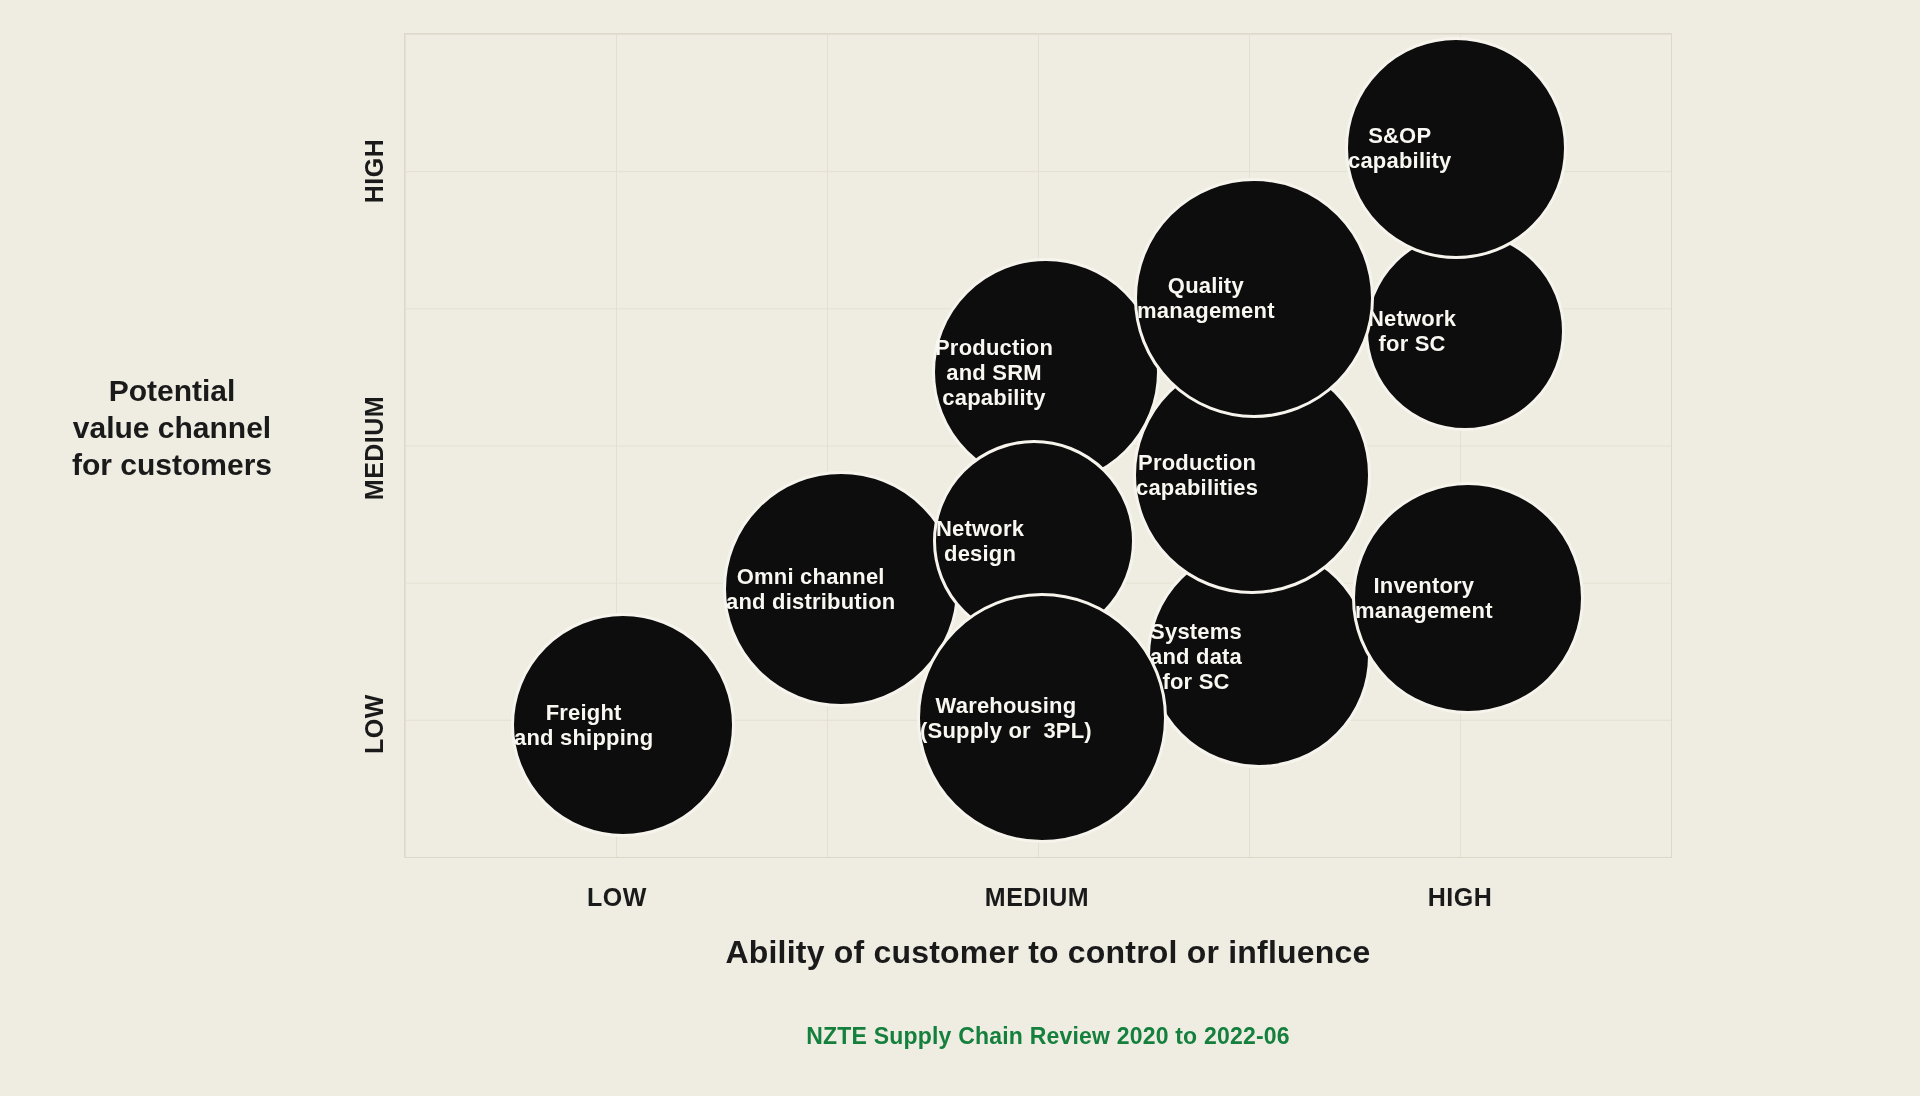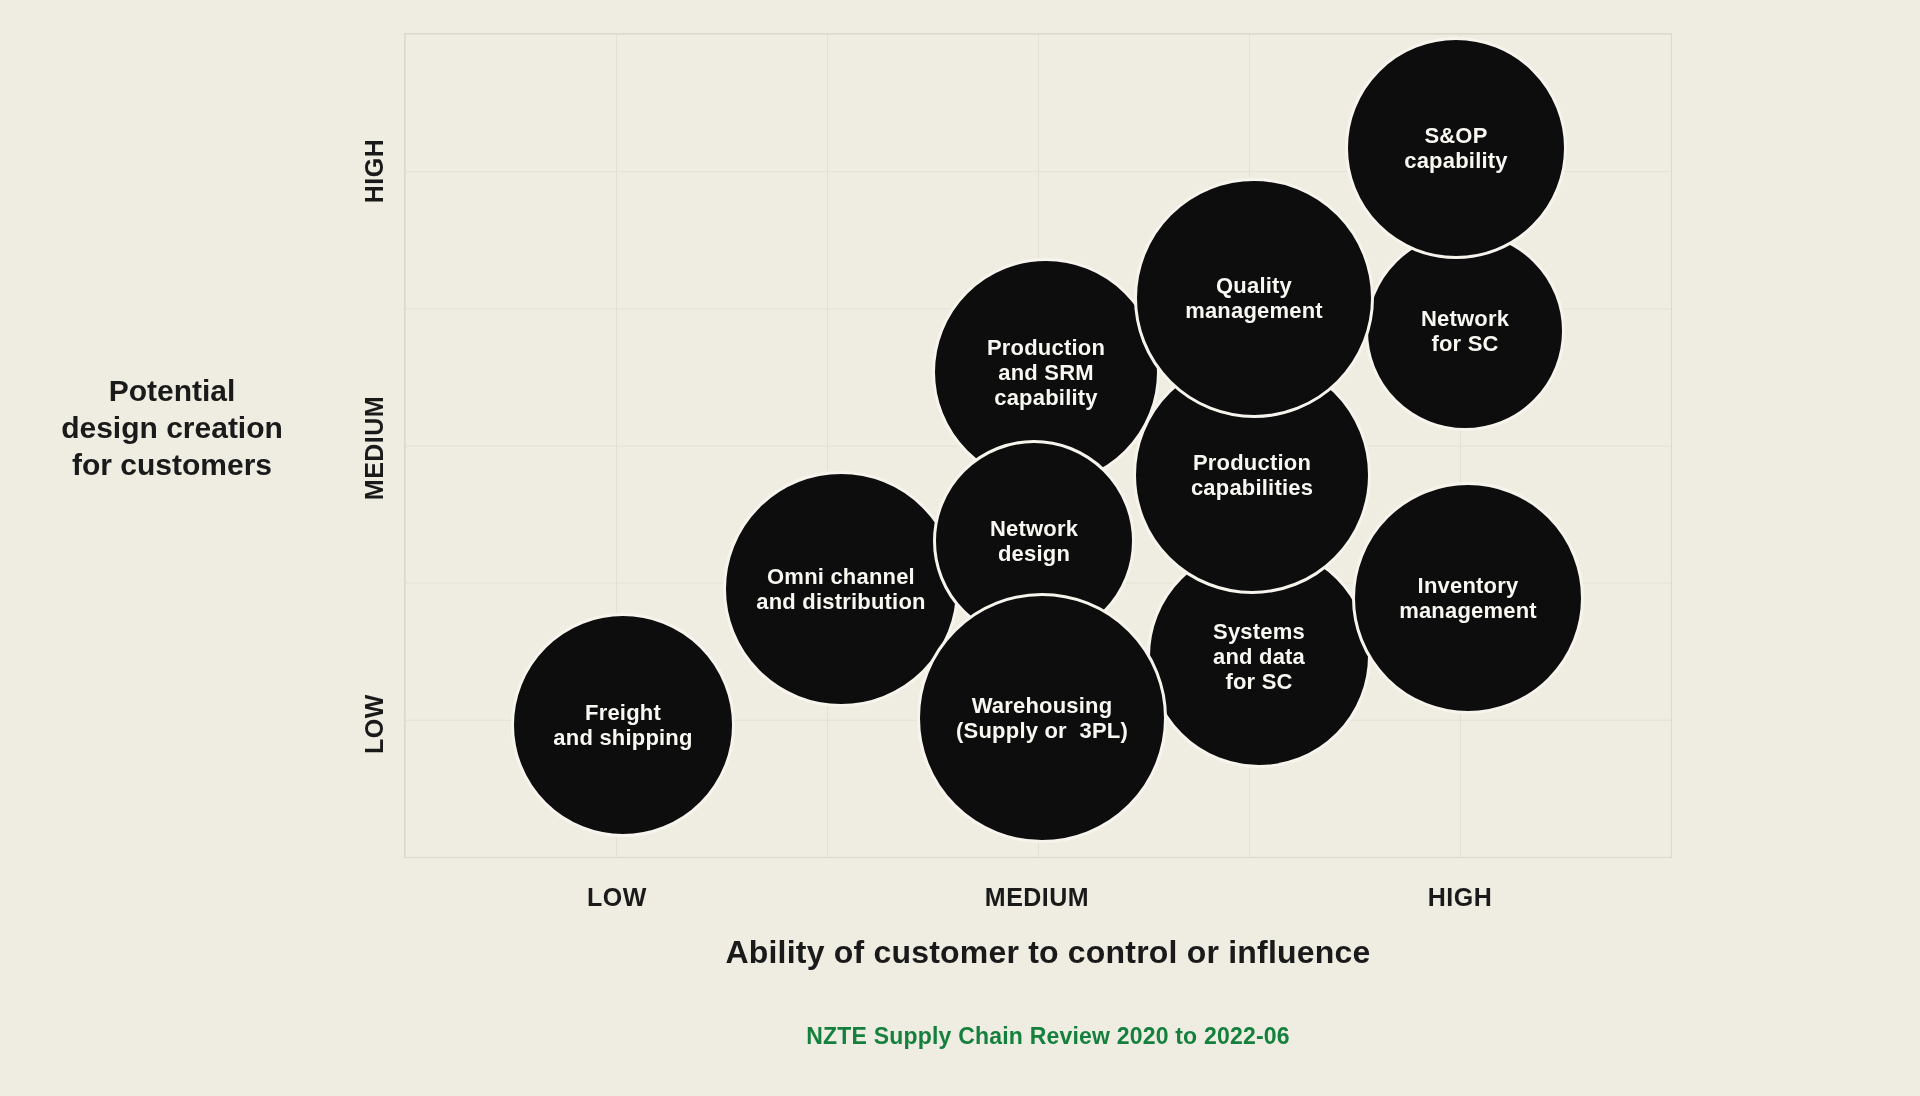--- a/index.html
+++ b/index.html
@@ -28,21 +28,21 @@
   .bubble{
     position:absolute;
     left:calc(var(--cx) - var(--r));
     top:calc(var(--cy) - var(--r));
     width:calc(var(--r)*2);
     height:calc(var(--r)*2);
     border-radius:50%;
     background:#0d0d0d;
     border:3px solid #f6f4ec;
     box-sizing:border-box;
-    display:flex;align-items:center;justify-content:center;
+    display:flex;align-items:center;
   }
   .bubble-label{
     text-align:center;
     color:#f8f7f1;
     font-size:22px;font-weight:600;line-height:25px;
     letter-spacing:.2px;
   }
   .bubble-line{display:block;white-space:pre;}
 
   
@@ -69,21 +69,21 @@
     font-size:23px;font-weight:700;color:#15803d;letter-spacing:.2px;
   }
 </style>
 </head>
 <body>
 
 <div class="stage">
 
   <div class="centered y-title">
     <span>Potential</span><br>
-    <span>design creation</span><br>
+    <span>value channel</span><br>
     <span>for customers</span>
   </div>
 
   <div class="centered y-tick" style="left:374px;top:171px;">HIGH</div>
   <div class="centered y-tick" style="left:374px;top:448px;">MEDIUM</div>
   <div class="centered y-tick" style="left:374px;top:724px;">LOW</div>
 
   <div class="plot">
 
     <div class="bubble" style="--cx:218px;--cy:691px;--r:112px;z-index:1;">

